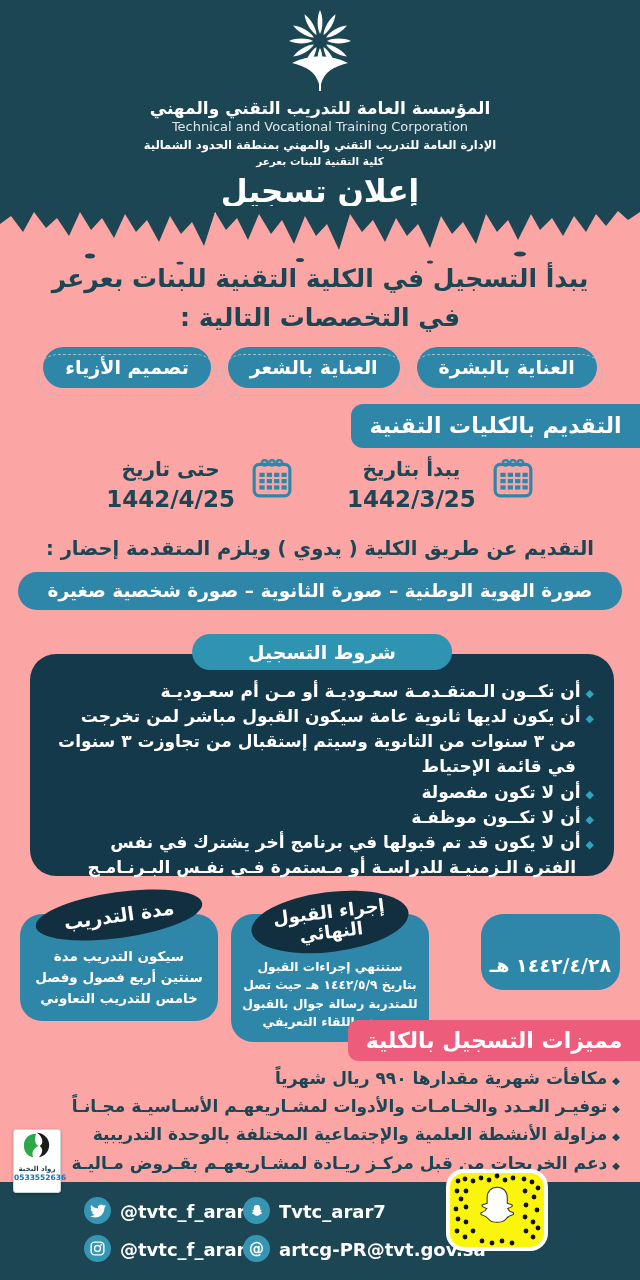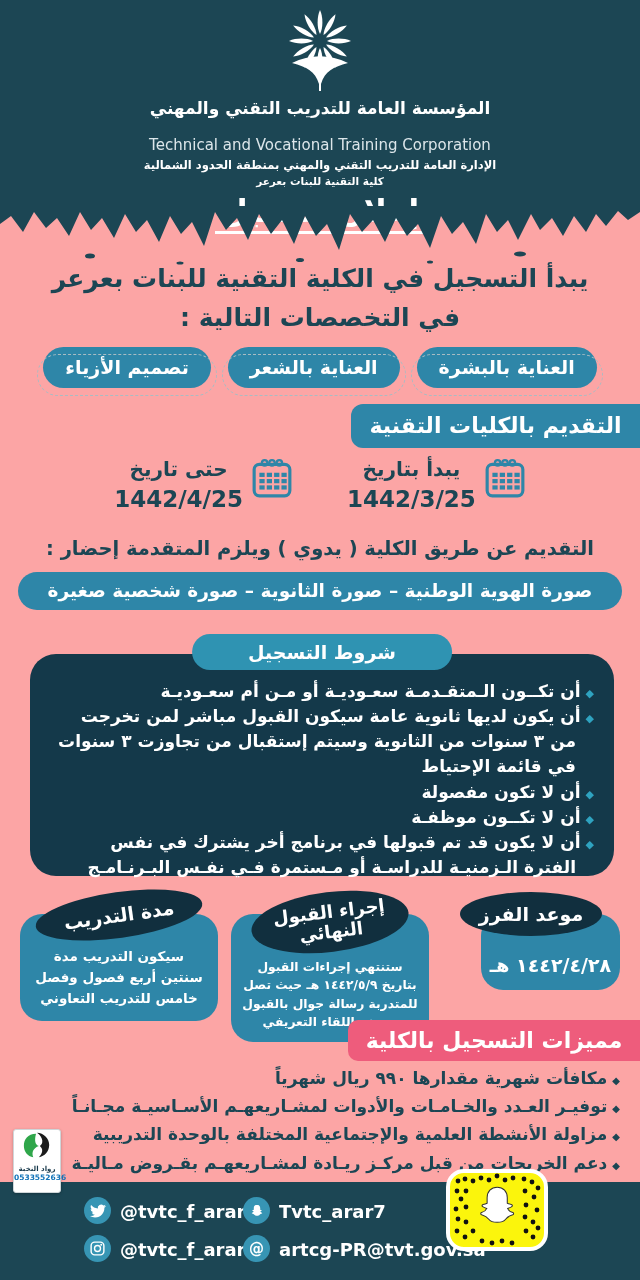--- a/index.html
+++ b/index.html
@@ -7,21 +7,21 @@
   #poster {
     position:relative; width:640px; height:1280px; margin:0 auto;
     background:#fca5a5; overflow:hidden; direction:rtl;
     font-family:"DejaVu Sans", sans-serif;
   }
   
   .header { position:absolute; top:0; left:0; right:0; height:206px;
     background:#1C4654; text-align:center; color:#fff; }
   .logo-svg { margin-top:8px; }
   .org-ar { font-size:17px; font-weight:bold; margin-top:0; }
-  .org-en { font-size:15px; color:#dce6ea; direction:ltr; margin-top:18px; }
+  .org-en { font-size:13px; color:#dce6ea; direction:ltr; margin-top:1px; }
   .dept-ar { font-size:11.5px; font-weight:bold; margin-top:4px; }
   .college-ar { font-size:10.5px; font-weight:bold; margin-top:3px; }
   .ann-title { display:inline-block; margin-top:7px; font-size:31px; font-weight:bold;
     border-bottom:3px solid #fff; padding:0 6px 3px 6px; line-height:1.1; }
   .brush { position:absolute; top:206px; left:0; }
   
   .intro { position:absolute; top:260px; left:0; right:0; text-align:center;
     color:#1C4654; font-size:25px; font-weight:bold; line-height:1.55; }
   .majors { position:absolute; top:347px; left:0; right:0; display:flex;
     justify-content:center; gap:17px; }
@@ -29,21 +29,21 @@
     font-weight:bold; height:41px; line-height:41px; padding:0 22px;
     border-radius:22px; z-index:1; }
   .pill::after { content:""; position:absolute; top:7px; right:-6px; bottom:-8px; left:-6px;
     border:1.6px dashed #a8bcc3; border-radius:24px; z-index:-1; }
   
   .app-banner { position:absolute; top:404px; right:0; width:289px; height:44px;
     background:#2E86A8; color:#fff; font-size:22px; font-weight:bold;
     line-height:44px; text-align:center; border-radius:12px 0 0 12px;margin-left:40px; }
   .dates { position:absolute; top:457px; left:0; right:0; display:flex;
     justify-content:center; gap:54px; }
-  .date-group { display:flex; gap:8px; align-items:flex-start; }
+  .date-group { display:flex; gap:16px; align-items:flex-start; }
   .date-texts { text-align:center; }
   .date-label { font-size:20px; font-weight:bold; color:#1C4654; }
   .date-value { font-size:23px; font-weight:bold; color:#1C4654; direction:ltr; margin-top:5px; }
   .method { position:absolute; top:537px; left:0; right:0; text-align:center;
     color:#1C4654; font-size:19.5px; font-weight:bold; }
   .docs-pill { position:absolute; top:572px; left:18px; right:18px; height:38px;
     background:#2E86A8; color:#fff; border-radius:19px; font-size:18.5px;
     font-weight:bold; line-height:38px; text-align:center; }
   
   .req-box { position:absolute; top:654px; left:30px; right:26px; height:222px;
@@ -216,21 +216,20 @@
       <li><span class="diamond">◆</span><span>أن تكــون الـمتقـدمـة سعـوديـة أو مـن أم سعـوديـة</span></li>
       <li><span class="diamond">◆</span><span>أن يكون لديها ثانوية عامة سيكون القبول مباشر لمن تخرجت من ٣ سنوات من الثانوية وسيتم إستقبال من تجاوزت ٣ سنوات في قائمة الإحتياط</span></li>
       <li><span class="diamond">◆</span><span>أن لا تكون مفصولة</span></li>
       <li><span class="diamond">◆</span><span>أن لا تكــون موظفـة</span></li>
       <li><span class="diamond">◆</span><span>أن لا يكون قد تم قبولها في برنامج أخر يشترك في نفس الفترة الـزمنيـة للدراسـة أو مـستمرة فـي نفـس البـرنـامـج</span></li>
     </ul>
   </div>
 
   <div class="cards">
     <div class="card card-sorting">
-      <div class="card-oval">موعد الفرز</div>
       <div class="card-box">١٤٤٢/٤/٢٨ هـ</div>
     </div>
     <div class="card card-admission">
       <div class="card-oval">إجراء القبول النهائي</div>
       <div class="card-box">ستنتهي إجراءات القبول بتاريخ ١٤٤٢/٥/٩ هـ حيث تصل للمتدربة رسالة جوال بالقبول وموعد اللقاء التعريفي</div>
     </div>
     <div class="card card-duration">
       <div class="card-oval">مدة التدريب</div>
       <div class="card-box">سيكون التدريب مدة سنتين أربع فصول وفصل خامس للتدريب التعاوني</div>
     </div>

